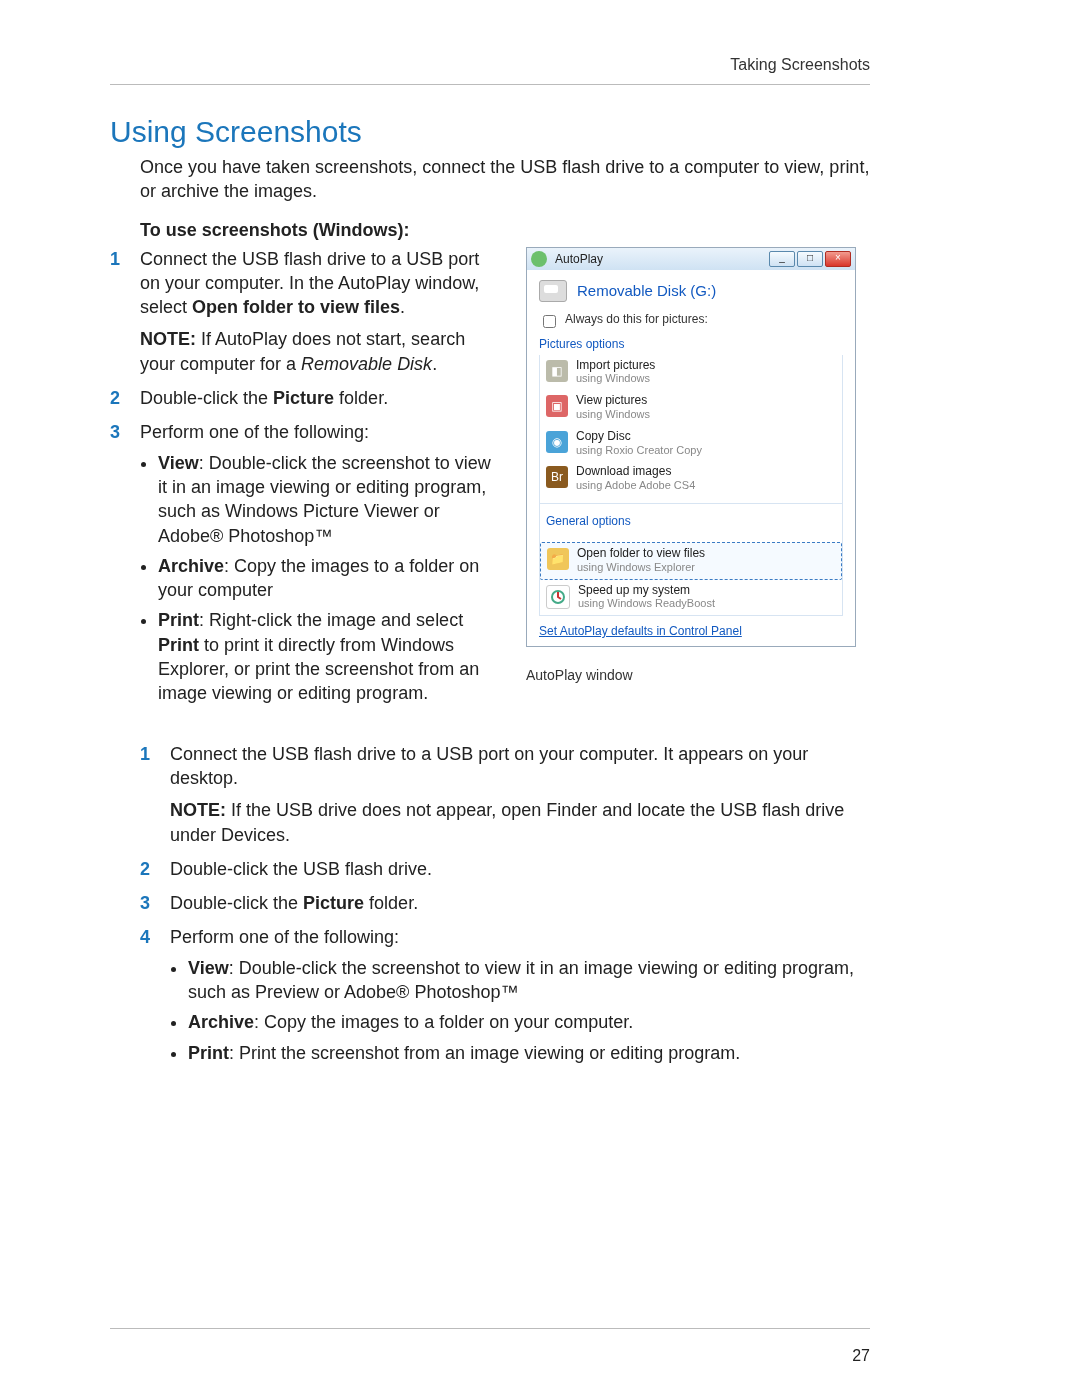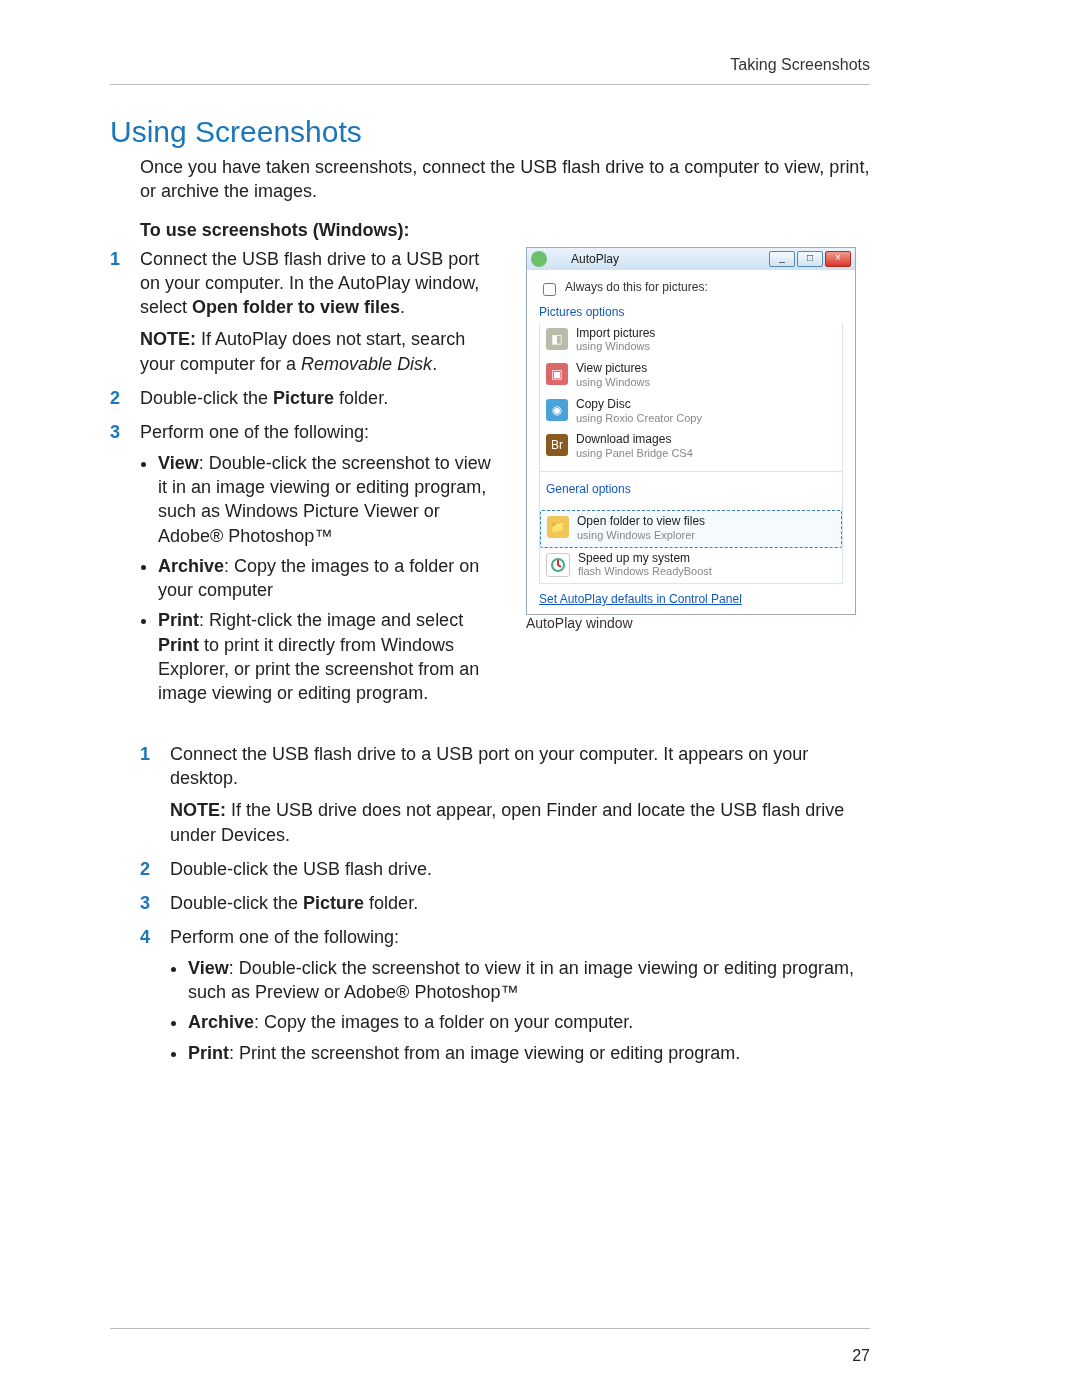--- a/index.html
+++ b/index.html
@@ -14,24 +14,24 @@
   .left-col{flex:0 0 392px}
   .right-col{flex:0 0 auto}
   ol.steps{list-style:none;margin:0;padding:0}
   ol.steps>li{display:flex;gap:10px;font-size:18px;line-height:1.35;margin-bottom:10px}
   .num{color:#1b76bb;font-weight:700;min-width:20px}
   .step-body{flex:1}
   .note{margin-top:8px}
   .sub-bullets{list-style:disc;padding-left:18px;margin:6px 0 0 0}
   .sub-bullets>li{margin-bottom:6px}
   .pgnum{position:absolute;right:110px;bottom:32px;font-size:16px}
-  .caption{font-size:14px;color:#333;margin-top:0}
+  .caption{font-size:14px;color:#333;margin-top:20px}
   
   .dialog{width:328px;border:1px solid #9ab;background:#fff;font-family:"Segoe UI",Tahoma,sans-serif;font-size:12px}
-  .titlebar{height:22px;background:linear-gradient(#eaf3fb,#cfe2f3);display:flex;align-items:center;gap:24px;padding:0 4px}
+  .titlebar{height:22px;background:linear-gradient(#eaf3fb,#cfe2f3);display:flex;align-items:center;gap:8px;padding:0 4px}
   .titlebar .ico{width:16px;height:16px;border-radius:50%;background:#6cc06c}
   .titlebar .ttl{flex:1;color:#222}
   .winbtns{display:flex;gap:2px;margin-left:auto}
   .winbtns span{display:inline-block;width:24px;height:14px;border:1px solid #5a89ad;border-radius:2px;font-size:10px;line-height:12px;text-align:center;background:linear-gradient(#f5fbff,#cfe2f3)}
   .winbtns .close{background:linear-gradient(#f29b8f,#d9362b);color:#fff;border-color:#b02c22}
   .dlg-body{padding:10px 12px 8px 12px}
   .device-row{display:flex;align-items:center;gap:10px;margin-bottom:10px}
   .drive-ico{width:26px;height:20px;background:#ddd;border:1px solid #aaa;border-radius:3px;position:relative}
   .drive-ico:after{content:"";position:absolute;left:4px;top:4px;width:14px;height:8px;background:#fff;border-radius:2px}
   .device-name{color:#1259c0;font-size:15px}
@@ -104,55 +104,59 @@
         <div class="titlebar">
           <span class="ico"></span>
           <span class="ttl">AutoPlay</span>
           <span class="winbtns">
             <span>_</span>
             <span>□</span>
             <span class="close">×</span>
           </span>
         </div>
         <div class="dlg-body">
+          <div class="device-row">
+            <span class="drive-ico"></span>
+            <span class="device-name">Removable Disk (G:)</span>
+          </div>
           <label class="check-row">
             <input type="checkbox" style="">
             <span>Always do this for pictures:</span>
           </label>
           <div class="section-label">Pictures options</div>
           <div class="opt-list">
             <div class="opt">
               <span class="oi import-oi">◧</span>
               <span class="txt"><span class="main">Import pictures</span><br><span class="sub">using Windows</span></span>
             </div>
             <div class="opt">
               <span class="oi view-oi">▣</span>
               <span class="txt"><span class="main">View pictures</span><br><span class="sub">using Windows</span></span>
             </div>
             <div class="opt">
               <span class="oi copy-oi">◉</span>
               <span class="txt"><span class="main">Copy Disc</span><br><span class="sub">using Roxio Creator Copy</span></span>
             </div>
             <div class="opt">
               <span class="oi br-oi">Br</span>
-              <span class="txt"><span class="main">Download images</span><br><span class="sub">using Panel Bridge CS4</span></span>
+              <span class="txt"><span class="main">Download images</span><br><span class="sub">using Adobe Adobe CS4</span></span>
             </div>
             <div class="sec section-label">General options</div>
             <div class="opt selected">
               <span class="oi folder-oi">📁</span>
               <span class="txt"><span class="main">Open folder to view files</span><br><span class="sub">using Windows Explorer</span></span>
             </div>
             <div class="opt">
               <span class="oi speed-oi">
                 <svg viewBox="0 0 16 16">
                     <circle cx="8" cy="8" r="6" fill="none" stroke="#4a8" stroke-width="2"></circle>
                     <path d="M8 3 L8 8 L11 10" stroke="#c33" stroke-width="2" fill="none"></path>
                   </svg>
               </span>
-              <span class="txt"><span class="main">Speed up my system</span><br><span class="sub">flash Windows ReadyBoost</span></span>
+              <span class="txt"><span class="main">Speed up my system</span><br><span class="sub">using Windows ReadyBoost</span></span>
             </div>
           </div>
           <a class="link">Set AutoPlay defaults in Control Panel</a>
         </div>
       </div>
       <div class="caption">AutoPlay window</div>
     </div>
   </div>
 
   <ol class="steps" style="margin-left:30px">

